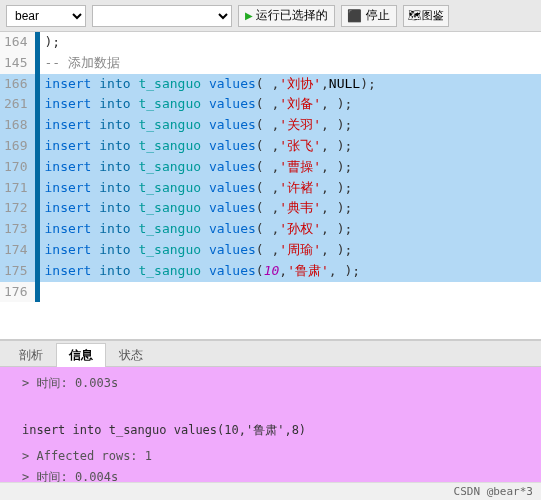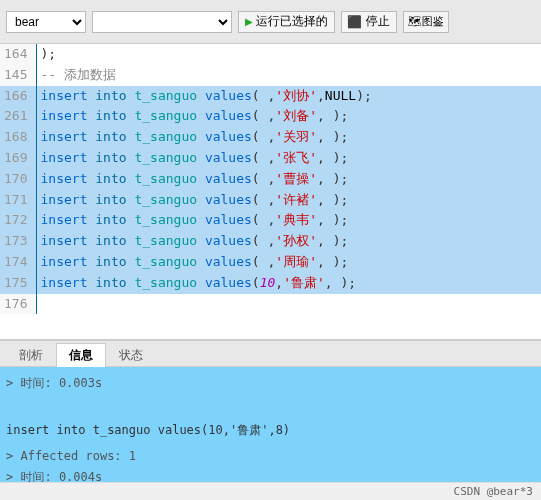--- a/index.html
+++ b/index.html
@@ -15,21 +15,21 @@
     }
 
     
     .toolbar {
       display: flex;
       align-items: center;
       background: #e8e8e8;
       border-bottom: 1px solid #ccc;
       padding: 3px 6px;
       gap: 6px;
-      height: 44px;
+      height: 32px;
       flex-shrink: 0;
     }
     .toolbar-select {
       height: 22px;
       font-size: 12px;
       border: 1px solid #bbb;
       background: #fff;
       padding: 0 4px;
       min-width: 80px;
     }
@@ -82,21 +82,21 @@
       line-height: 1.6;
     }
     .line-num {
       color: #999;
       text-align: right;
       padding: 0 8px 0 4px;
       user-select: none;
       width: 36px;
       vertical-align: top;
       background: #f8f8f8;
-      border-right: 1px solid #0369a1;
+      border-right: 5px solid #0369a1;
     }
     .line-code {
       padding: 0 4px;
       white-space: pre;
       color: #333;
     }
     .line-selected {
       background: #b3d9f5;
     }
     .line-selected .line-num {
@@ -143,26 +143,26 @@
       top: 1px;
     }
     .bottom-tab.active {
       background: #ffffff;
       border-color: #ccc;
       border-bottom-color: #fff;
       color: #000;
       font-weight: bold;
     }
     .bottom-content {
-      padding: 6px 6px;
+      padding: 6px 22px;
       font-size: 12px;
       color: #333;
       flex: 1;
       overflow-y: auto;
-      background: #7dd3fc;
+      background: #f0abfc;
     }
     .bottom-content .line {
       line-height: 1.8;
     }
     .bottom-content .prompt {
       color: #555;
     }
     .bottom-content .sql-echo {
       color: #333;
       margin: 4px 0;

